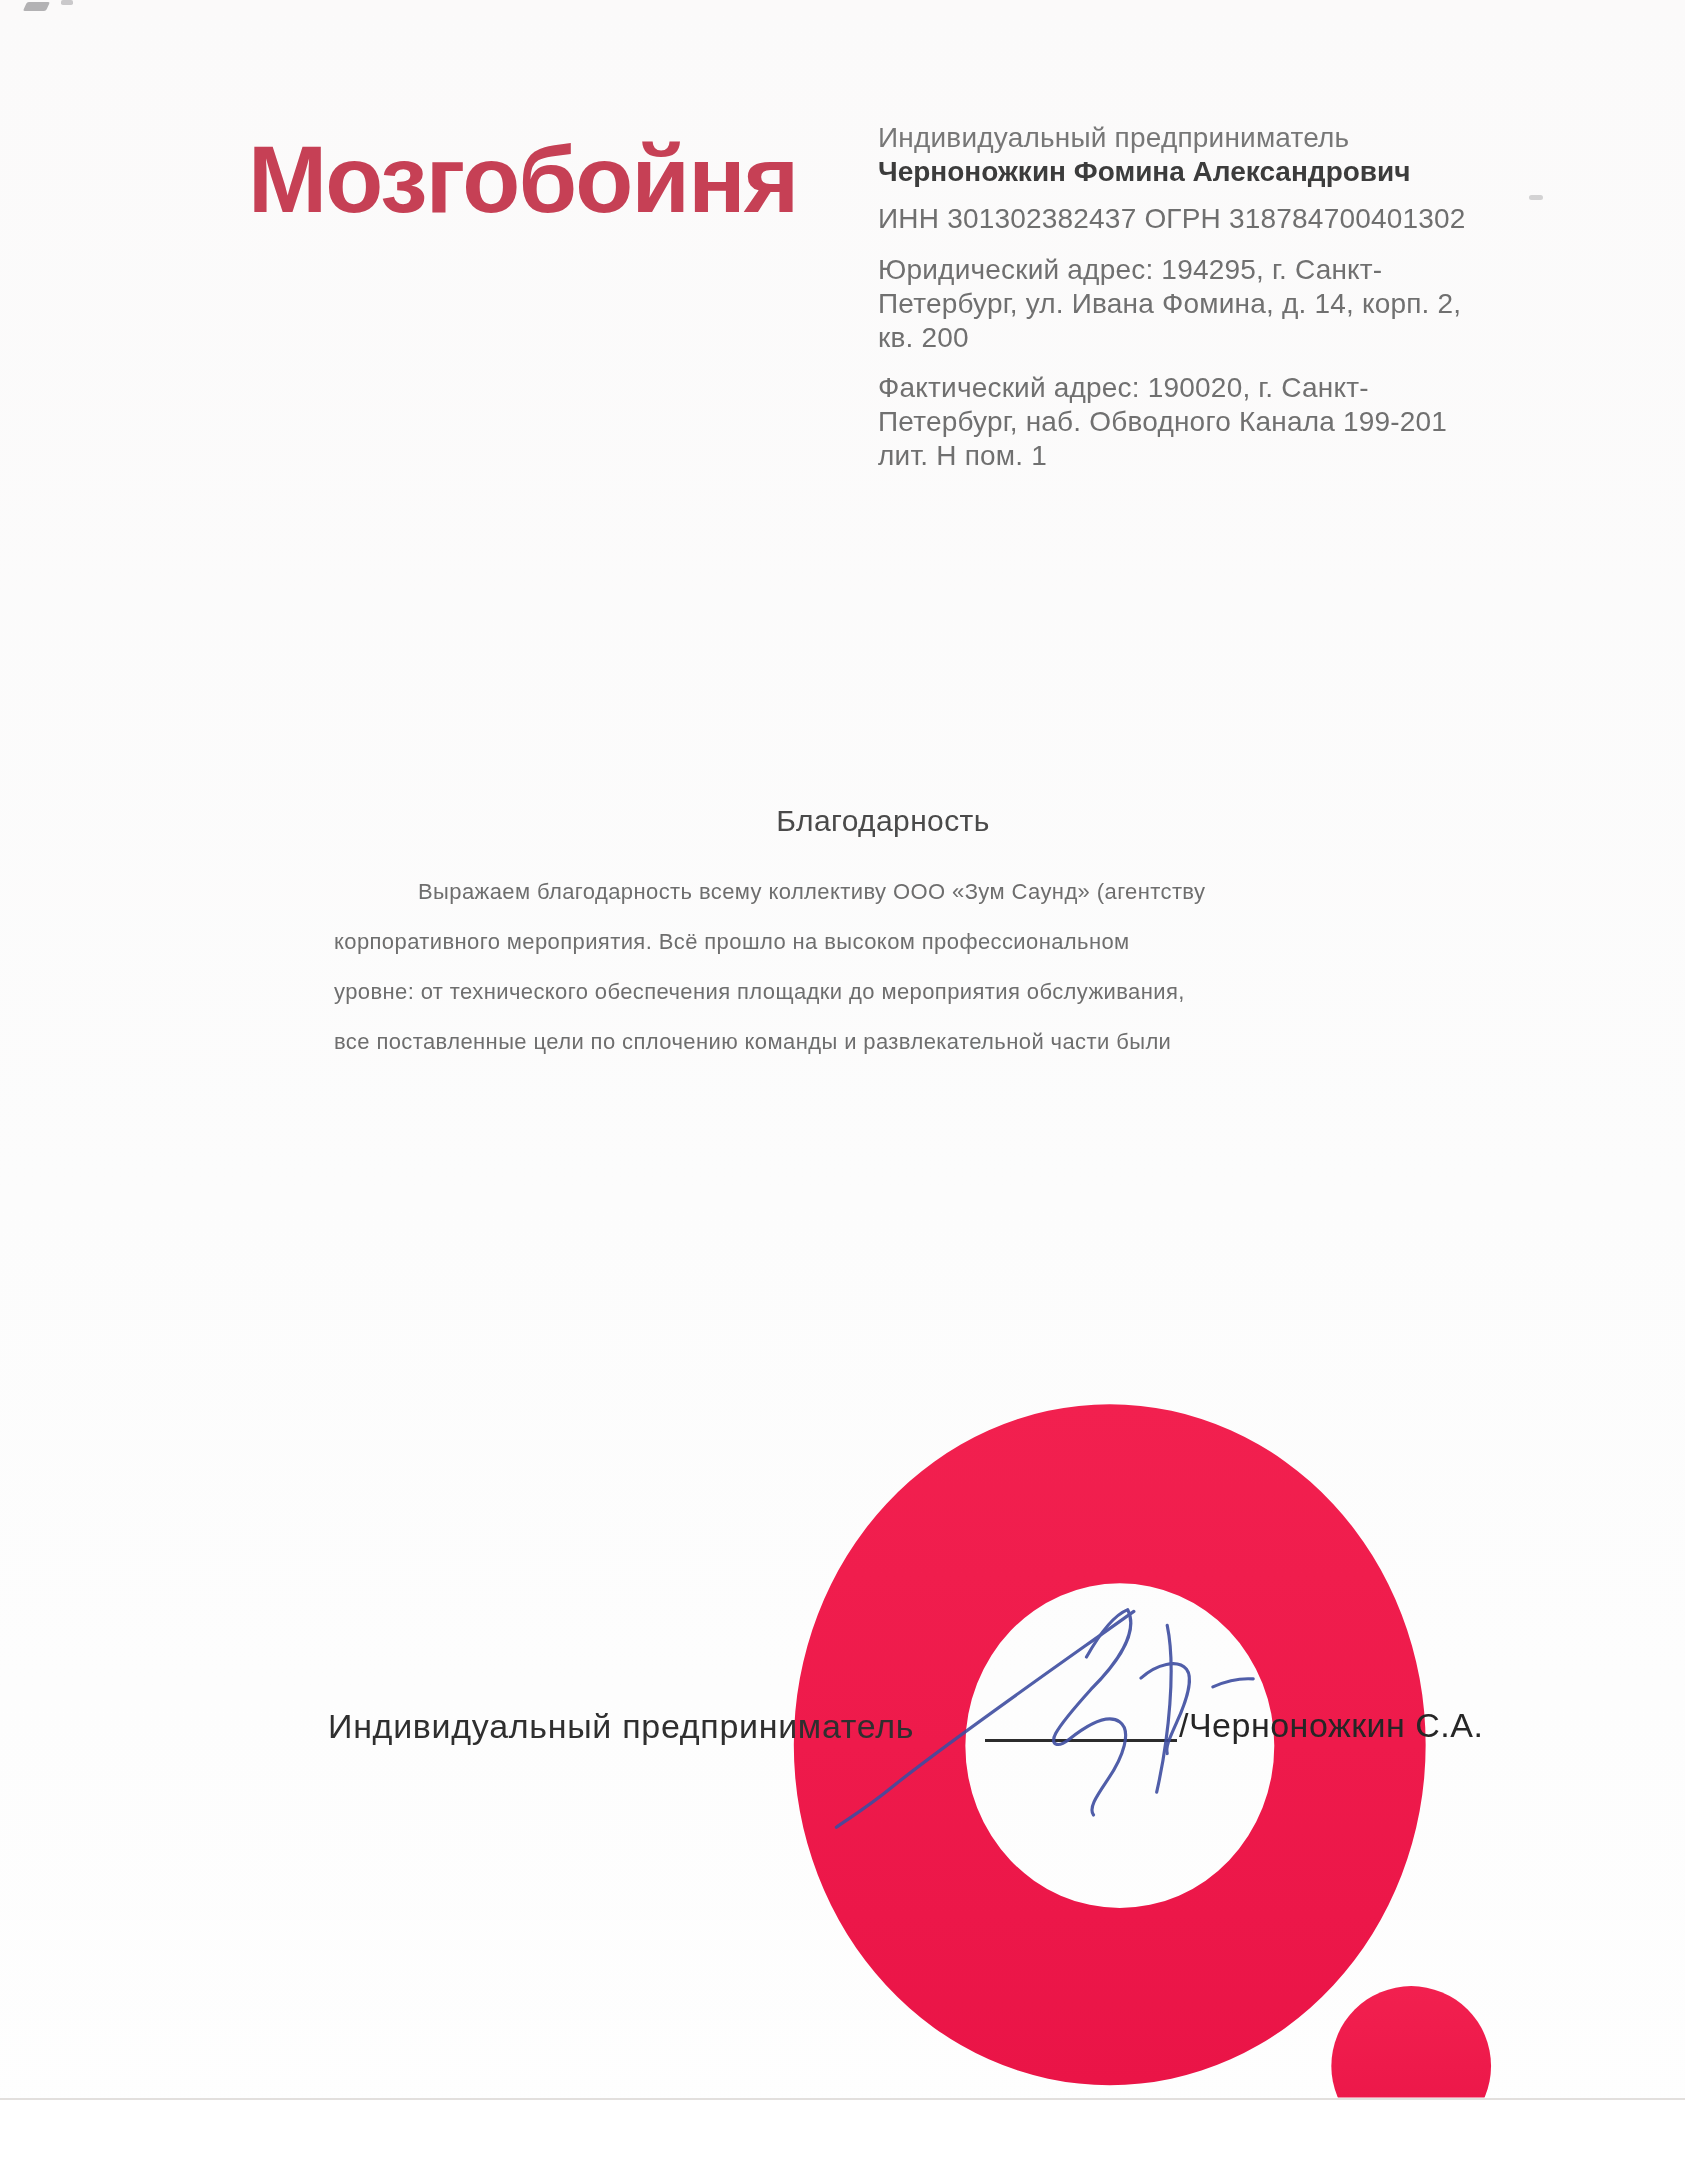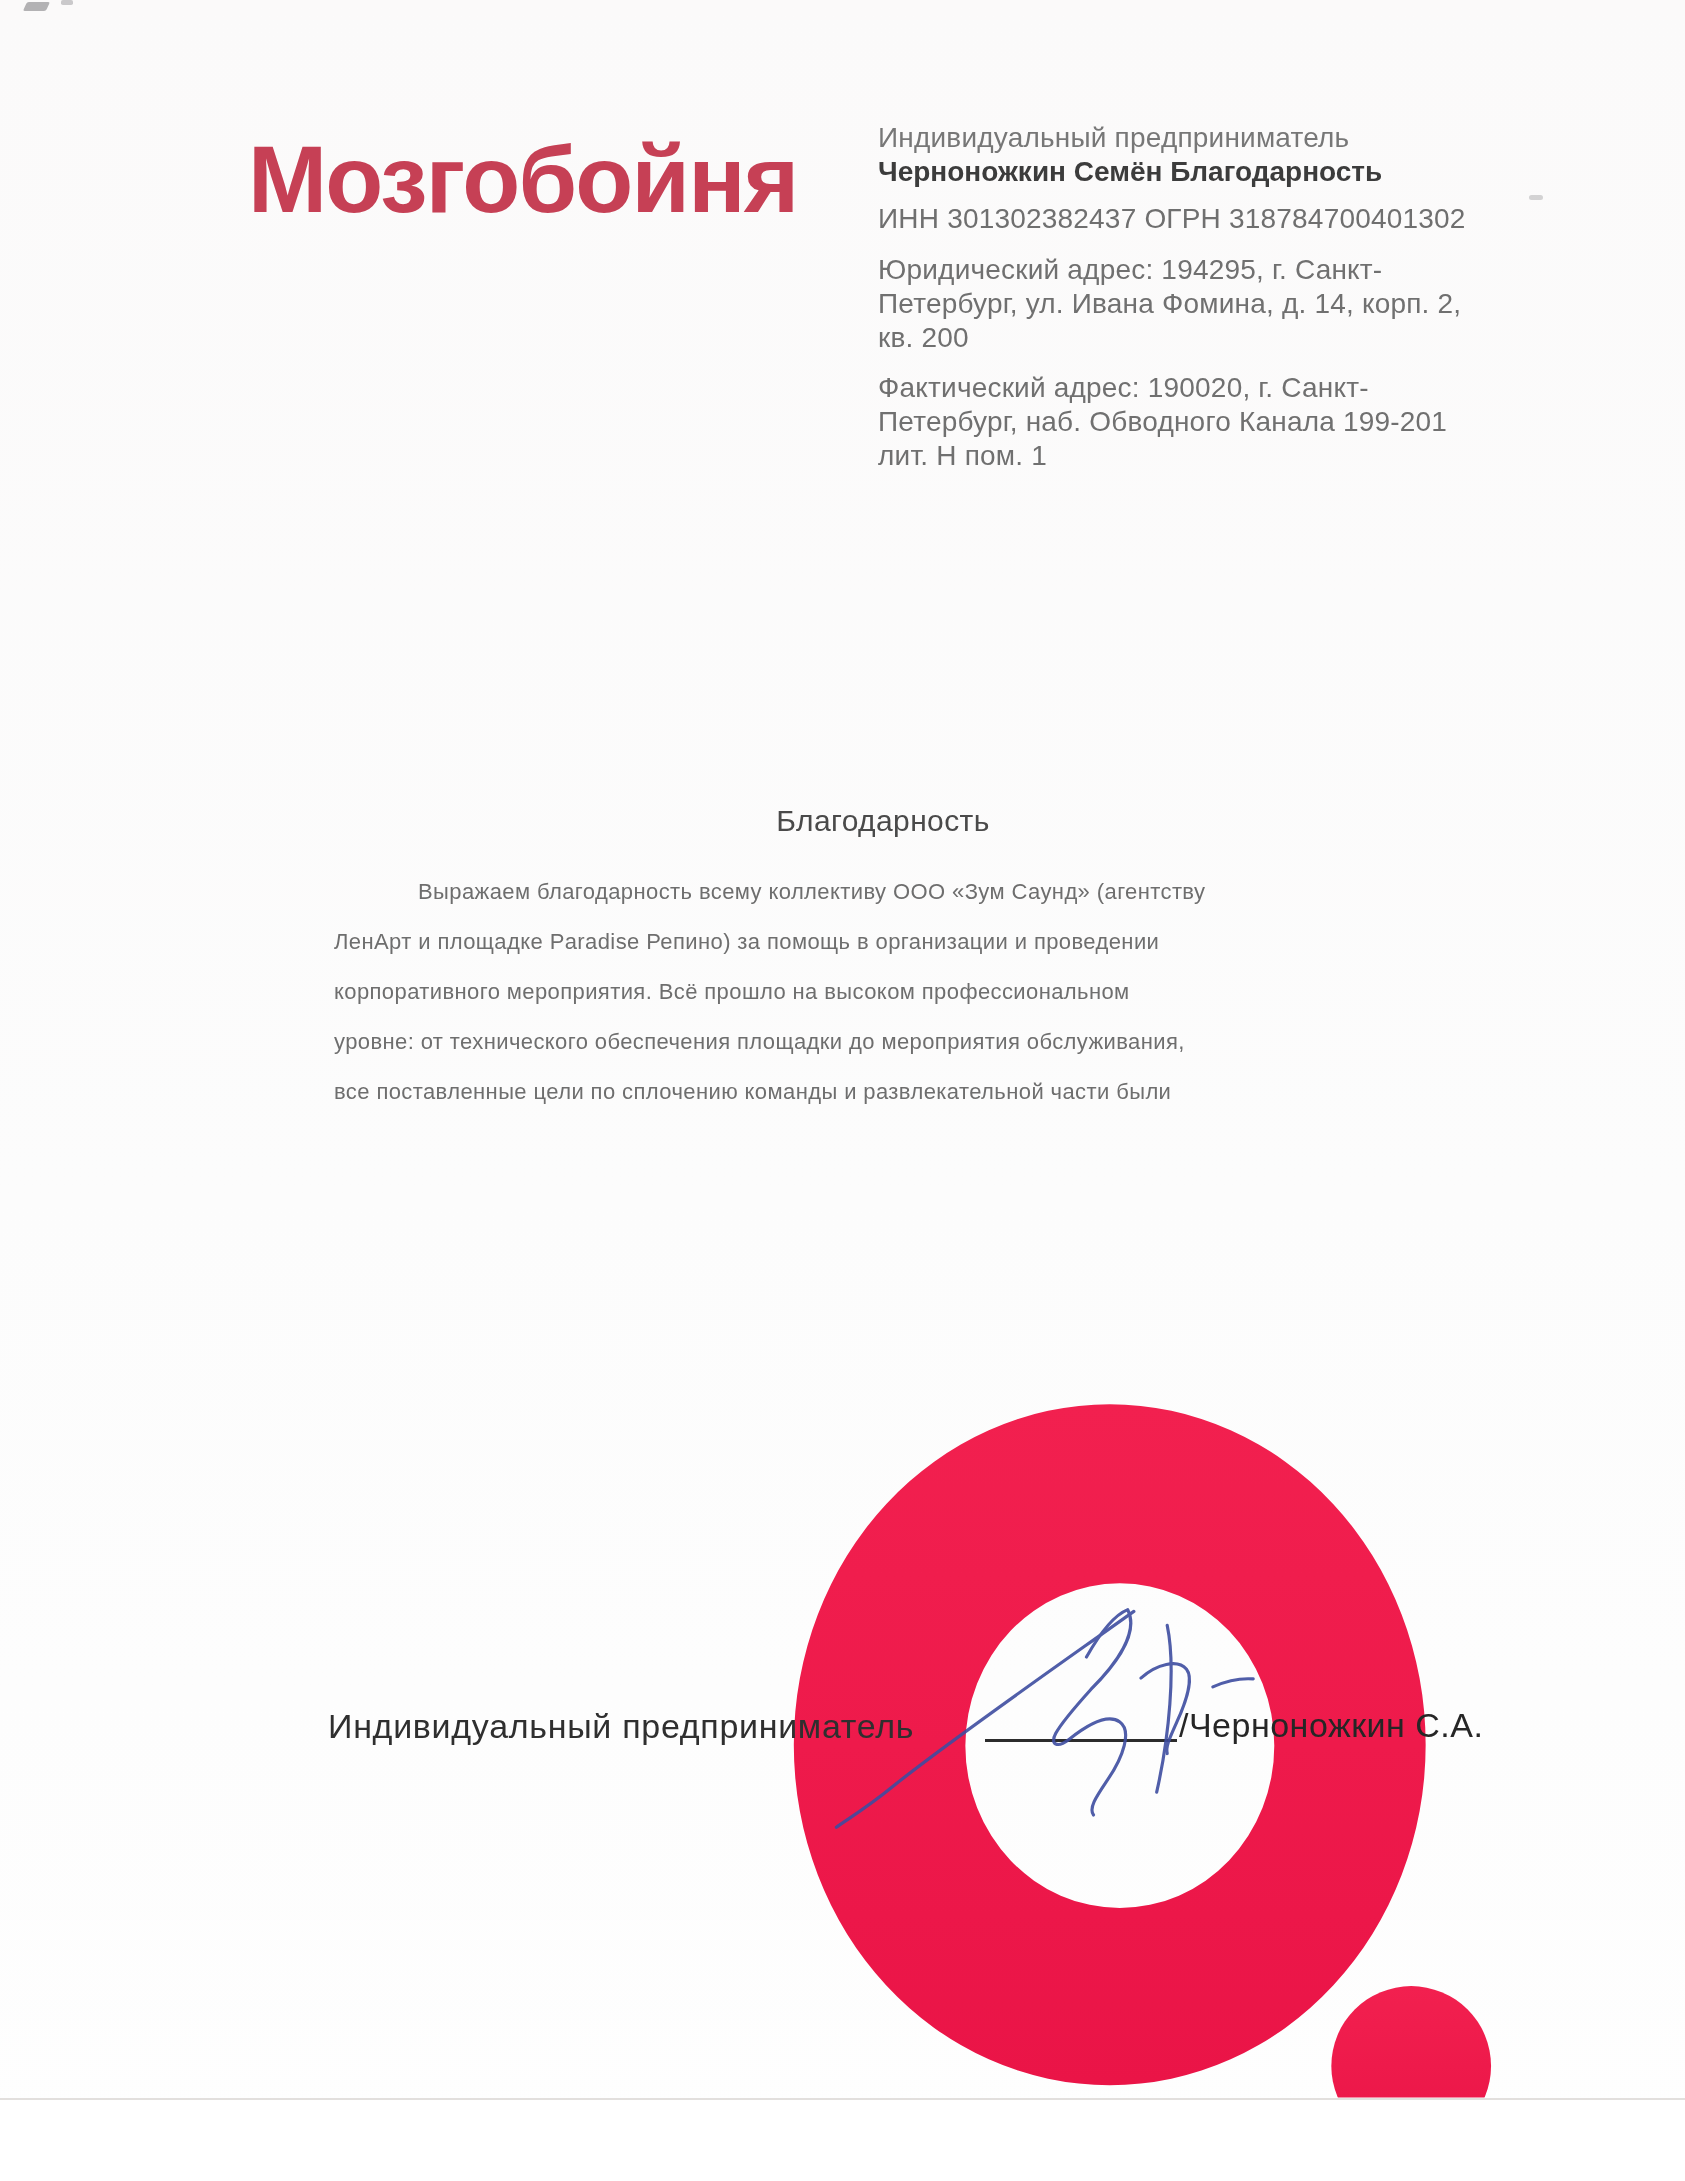--- a/index.html
+++ b/index.html
@@ -97,31 +97,30 @@
          A 176 185 0 1 1 1276 1804
          Z"></path>
     <circle cx="1608" cy="2354" r="91" fill="url(#redgrad)" clip-path="url(#paperclip)"></circle>
   </svg>
 
   <div class="layer content">
     <div class="logo">Мозгобойня</div>
 
     <div class="letterhead">
       <p class="lh-entity">Индивидуальный предприниматель</p>
-      <p class="lh-person">Черноножкин Семён Благодарность</p>
+      <p class="lh-person">Черноножкин Фомина Александрович</p>
       <p class="lh-ids">ИНН 301302382437 ОГРН 318784700401302</p>
       <p class="lh-addr">Юридический адрес: 194295, г. Санкт-Петербург, ул. Ивана Фомина, д. 14, корп. 2, кв. 200</p>
       <p class="lh-addr">Фактический адрес: 190020, г. Санкт-Петербург, наб. Обводного Канала 199-201 лит. Н пом. 1</p>
     </div>
 
     <div class="doc-title">Благодарность</div>
 
     <div class="body-text">
       <div class="line indent">Выражаем благодарность всему коллективу ООО «Зум Саунд» (агентству</div>
-      <div class="line">ЛенАрт и площадке Paradise Репино) за помощь в организации и проведении</div>
       <div class="line">корпоративного мероприятия. Всё прошло на высоком профессиональном</div>
       <div class="line">уровне: от технического обеспечения площадки до мероприятия обслуживания,</div>
       <div class="line">все поставленные цели по сплочению команды и развлекательной части были</div>
     </div>
 
     <div class="sig-label">Индивидуальный предприниматель</div>
     <div class="sig-line"></div>
     <div class="sig-name">/Черноножкин С.А.</div>
   </div>
 

